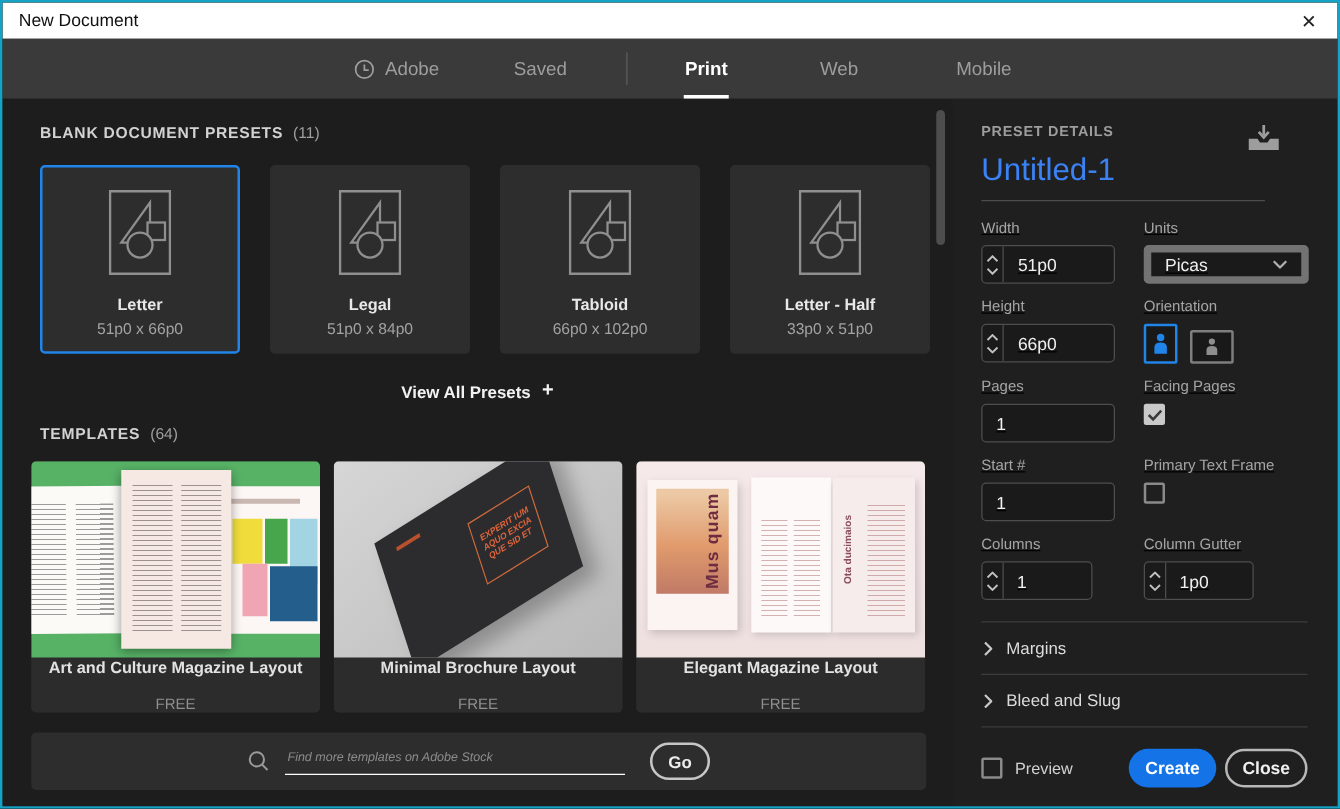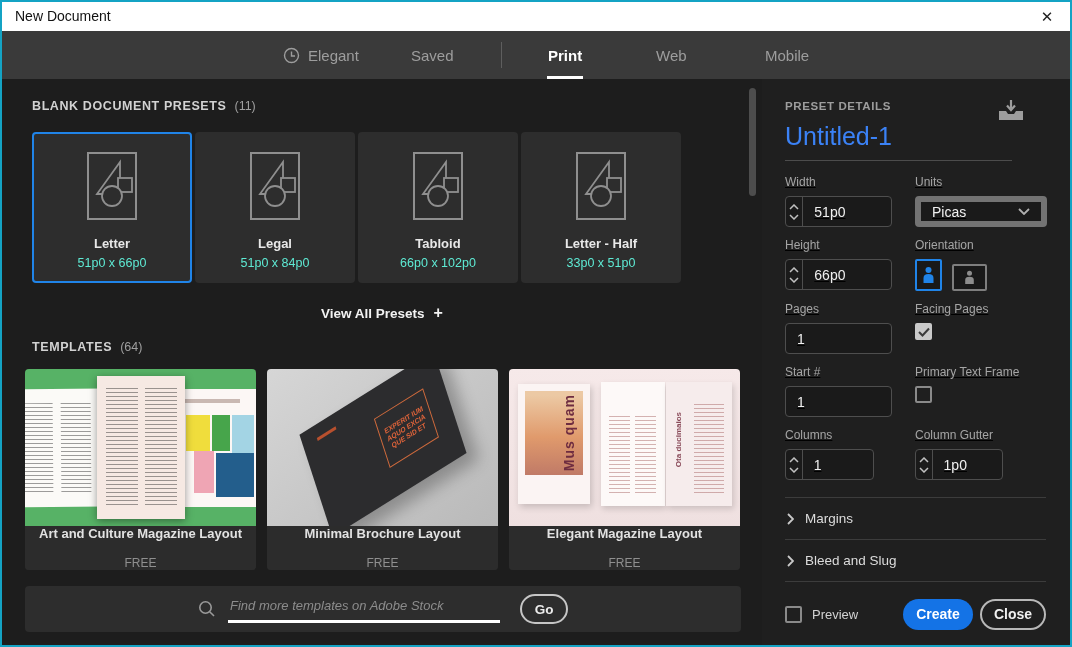--- a/index.html
+++ b/index.html
@@ -18,26 +18,26 @@
   .tab .underline { position:absolute; bottom:0; left:50%; transform:translateX(-50%); width:36px; height:3px; background:#fff; }
   .tab-divider { position:absolute; left:499px; top:11px; width:1px; height:26px; background:#5e5e5e; }
 
   
   .main-left { position:absolute; left:0; top:77px; width:760px; bottom:0; background:#1d1d1d; }
   .scrollthumb { position:absolute; left:747px; top:86px; width:7px; height:108px; border-radius:4px; background:#4d4d4d; }
 
   .sec-head { position:absolute; left:30px; font-size:12.5px; font-weight:bold; letter-spacing:.6px; color:#d2d2d2; }
   .sec-head .count { font-weight:normal; color:#9f9f9f; margin-left:8px; letter-spacing:0; }
 
-  .preset-row { position:absolute; left:30px; top:130px; display:flex; gap:3px; }
+  .preset-row { position:absolute; left:30px; top:130px; display:flex; gap:24px; }
   .pcard { width:160px; height:151px; background:#2d2d2d; border-radius:4px; display:flex; flex-direction:column; align-items:center; cursor:pointer; }
   .pcard.selected { border:2px solid #2084e8; }
   .pcard .icon-wrap { margin-top:18px; height:72px; display:flex; align-items:center; }
   .pcard .pname { margin-top:14px; font-size:13px; font-weight:bold; color:#e8e8e8; }
-  .pcard .pdims { margin-top:5px; font-size:12.5px; color:#5eead4; }
+  .pcard .pdims { margin-top:5px; font-size:12.5px; color:#a3a3a3; }
   .pcard.selected .icon-wrap { margin-top:16px; }
 
   .viewall { position:absolute; left:0; top:302px; width:760px; display:flex; justify-content:center; align-items:center; gap:9px; color:#f2f2f2; font-size:13.5px; font-weight:bold; cursor:pointer; }
   .viewall .plus { font-size:16px; }
 
   .tmpl-row { position:absolute; left:23px; top:367px; display:flex; gap:11px; }
   .tcard { width:231px; height:201px; border-radius:4px; overflow:hidden; background:#2c2c2c; cursor:pointer; }
   .thumb { position:relative; height:157px; overflow:hidden; }
   .tlabel { height:44px; display:flex; align-items:center; justify-content:space-between; padding:0 13px; background:#2c2c2c;flex-direction:column; }
   .tlabel .tname { font-size:13px; font-weight:bold; color:#e2e2e2; }
@@ -70,21 +70,21 @@
   .t3-title { position:absolute; right:6px; bottom:4px; writing-mode:vertical-rl; transform:rotate(180deg); font-size:14px; font-weight:bold; color:#6e2c40; letter-spacing:1px; }
   .t3-pagea { position:absolute; left:92px; top:13px; width:64px; height:124px; background:#fdf9f8; box-shadow:1px 3px 6px rgba(0,0,0,.15); }
   .t3-pageb { position:absolute; left:157px; top:13px; width:66px; height:124px; background:#f6ecec; box-shadow:2px 3px 6px rgba(0,0,0,.15); }
   .t3-pagea .c1 { position:absolute; left:8px; top:34px; width:21px; height:78px; }
   .t3-pagea .c2 { position:absolute; left:34px; top:34px; width:21px; height:78px; }
   .t3-pageb .c1 { position:absolute; left:28px; top:22px; width:30px; height:90px; }
   .t3-vtext { position:absolute; left:8px; top:30px; writing-mode:vertical-rl; transform:rotate(180deg); font-size:8px; font-weight:bold; color:#8a4b5a; }
 
   
   .searchbar { position:absolute; left:23px; top:584px; width:716px; height:46px; background:#2d2d2d; border-radius:4px; display:flex; align-items:center; justify-content:center; gap:12px; }
-  .search-input { width:272px; background:transparent; border:none; border-bottom:3px solid #ffffff; outline:none; font-family:"Liberation Sans",sans-serif; font-style:italic; font-size:13px; color:#7dd3fc; padding:2px 2px 7px 2px; }
+  .search-input { width:272px; background:transparent; border:none; border-bottom:1px solid #ffffff; outline:none; font-family:"Liberation Sans",sans-serif; font-style:italic; font-size:10px; color:#7dd3fc; padding:2px 2px 7px 2px; }
   .search-input::placeholder { color:#8c8c8c; }
   .go-btn { width:48px; height:30px; border:2px solid #c6c6c6; border-radius:15px; display:flex; align-items:center; justify-content:center; font-size:13.5px; font-weight:bold; color:#ececec; cursor:pointer; margin-left:8px; }
 
   
   .panel { position:absolute; left:760px; top:77px; right:0; bottom:0; background:#1f1f1f; padding:21px 24px 0 23px; }
   .pd-head { font-size:11.5px; font-weight:bold; letter-spacing:.6px; color:#9d9d9d; }
   .docname-row { position:relative; margin-top:10px; border-bottom:1px solid #4c4c4c; padding-bottom:9px; width:227px; }
   .docname { font-size:25px; color:#3b82f6; }
   .save-icon { position:absolute; left:236px; top:20px; cursor:pointer; }
 
@@ -125,21 +125,21 @@
     <span class="title">New Document</span>
     <div class="close-btn">✕</div>
   </div>
 
   <div class="tabbar">
     <div class="tab" style="left:281px">
       <svg width="17" height="17" viewBox="0 0 17 17">
           <circle cx="8.5" cy="8.5" r="7" fill="none" stroke="#9d9d9d" stroke-width="1.4"></circle>
           <path d="M8.5 4.5 V9 H12" fill="none" stroke="#9d9d9d" stroke-width="1.4"></path>
         </svg>
-      <span>Elegant</span>
+      <span>Adobe</span>
     </div>
     <div class="tab" style="left:409px">
       <span>Saved</span>
     </div>
     <div class="tab-divider"></div>
     <div class="tab active" style="left:546px">
       <span>Print</span>
       <div class="underline"></div>
     </div>
     <div class="tab" style="left:654px">

